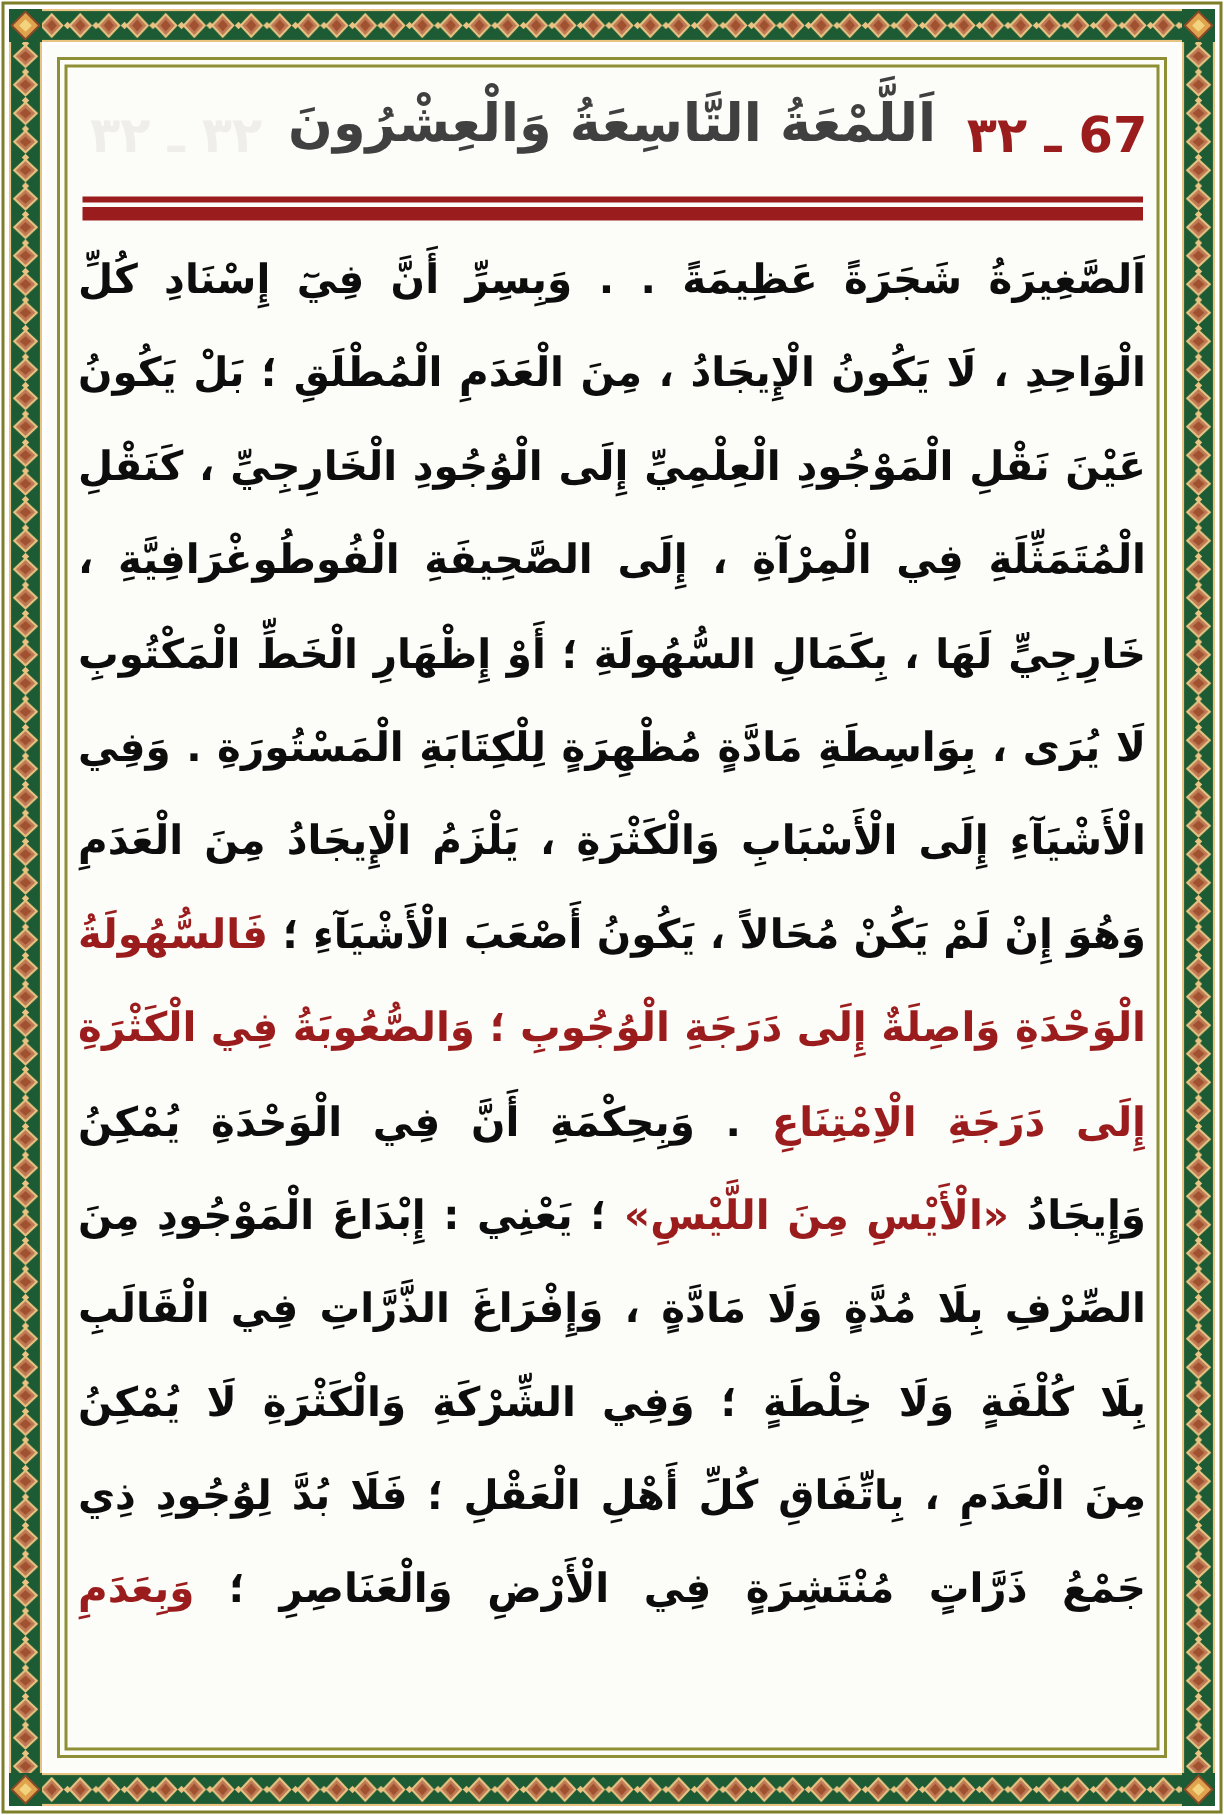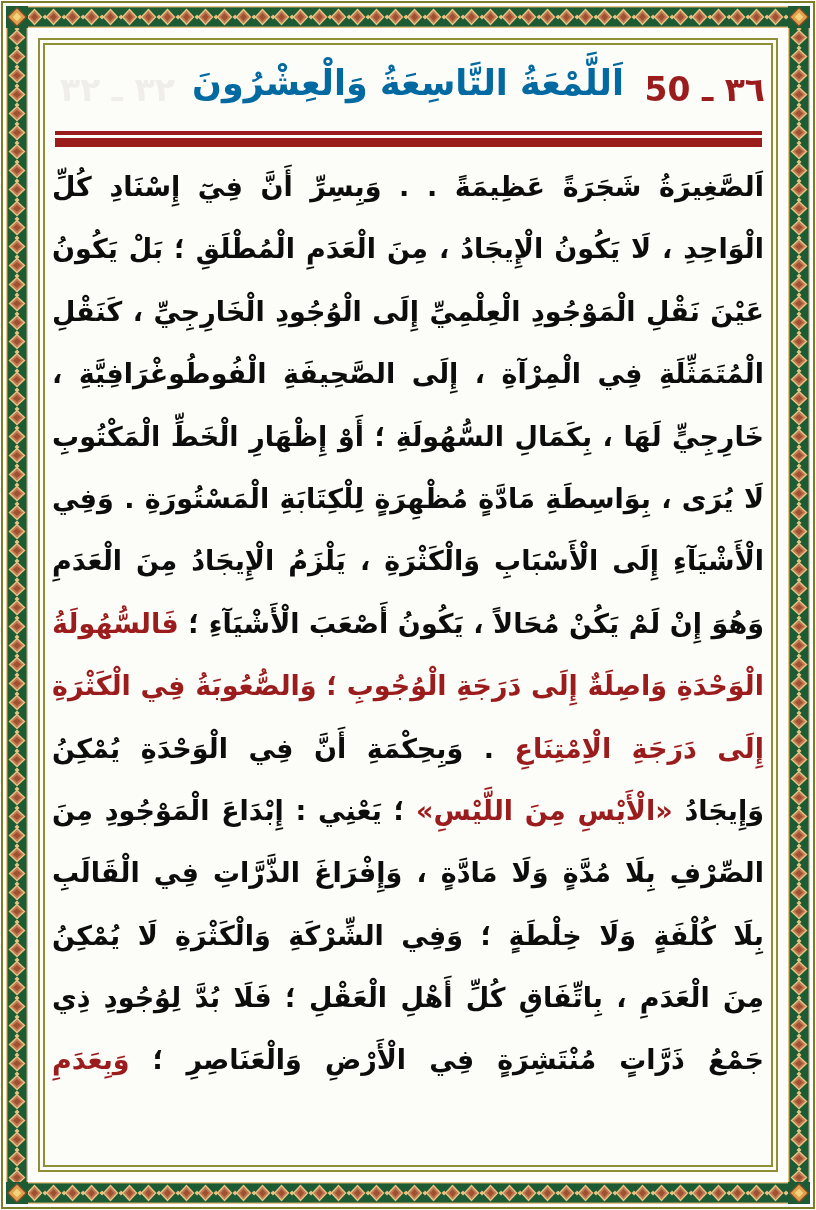--- a/index.html
+++ b/index.html
@@ -23,21 +23,21 @@
   .corner-tl{left:6px;top:6px;} .corner-tr{right:6px;top:6px;}
   .corner-bl{left:6px;bottom:6px;} .corner-br{right:6px;bottom:6px;}
   
   .ghost-num{
     position:absolute;left:60px;top:70px;width:190px;
     font-size:33px;font-weight:700;color:#f0eeeb;direction:rtl;
     text-align:left;letter-spacing:2px;
   }
   .page-title{
     position:absolute;left:0;right:0;top:63px;text-align:center;
-    font-size:35px;font-weight:700;color:#0369a1;direction:rtl;
+    font-size:35px;font-weight:700;color:#404040;direction:rtl;
   }
   .page-num{
     position:absolute;right:51px;top:70px;
     font-size:33px;font-weight:700;color:#9b1c1c;direction:rtl;letter-spacing:2px;
   }
   .divider{position:absolute;left:55px;right:54px;top:131px;}
   .divider .bar-thin{height:4px;background:#9b1c1c;}
   .divider .bar-gap{height:3px;}
   .divider .bar-thick{height:9px;background:#9b1c1c;}
   
@@ -131,21 +131,21 @@
       <rect x="4.5" y="4.5" width="13" height="13" transform="rotate(45 11 11)" fill="#e0a24c" stroke="#8a4a2a" stroke-width="1.3"></rect>
       <rect x="8" y="8" width="6" height="6" transform="rotate(45 11 11)" fill="#f2d37e"></rect>
     </svg>
   </div>
 
   <div class="frame-a"></div>
   <div class="frame-b"></div>
 
   <div class="ghost-num">٣٢ ـ ٣٢</div>
   <div class="page-title">اَللَّمْعَةُ التَّاسِعَةُ وَالْعِشْرُونَ</div>
-  <div class="page-num">٣٦ ـ 50</div>
+  <div class="page-num">67 ـ ٣٢</div>
 
   <div class="divider">
     <div class="bar-thin"></div>
     <div class="bar-gap"></div>
     <div class="bar-thick"></div>
   </div>
 
   <div class="body-text">
       <div class="tline"><span class="seg">اَلصَّغِيرَةُ شَجَرَةً عَظِيمَةً . . وَبِسِرِّ أَنَّ فِيٓ إِسْنَادِ كُلِّ الْأَشْيَآءِ إِلَى</span></div>
       <div class="tline"><span class="seg">الْوَاحِدِ ، لَا يَكُونُ الْإِيجَادُ ، مِنَ الْعَدَمِ الْمُطْلَقِ ؛ بَلْ يَكُونُ الْإِيجَادُ ،</span></div>

